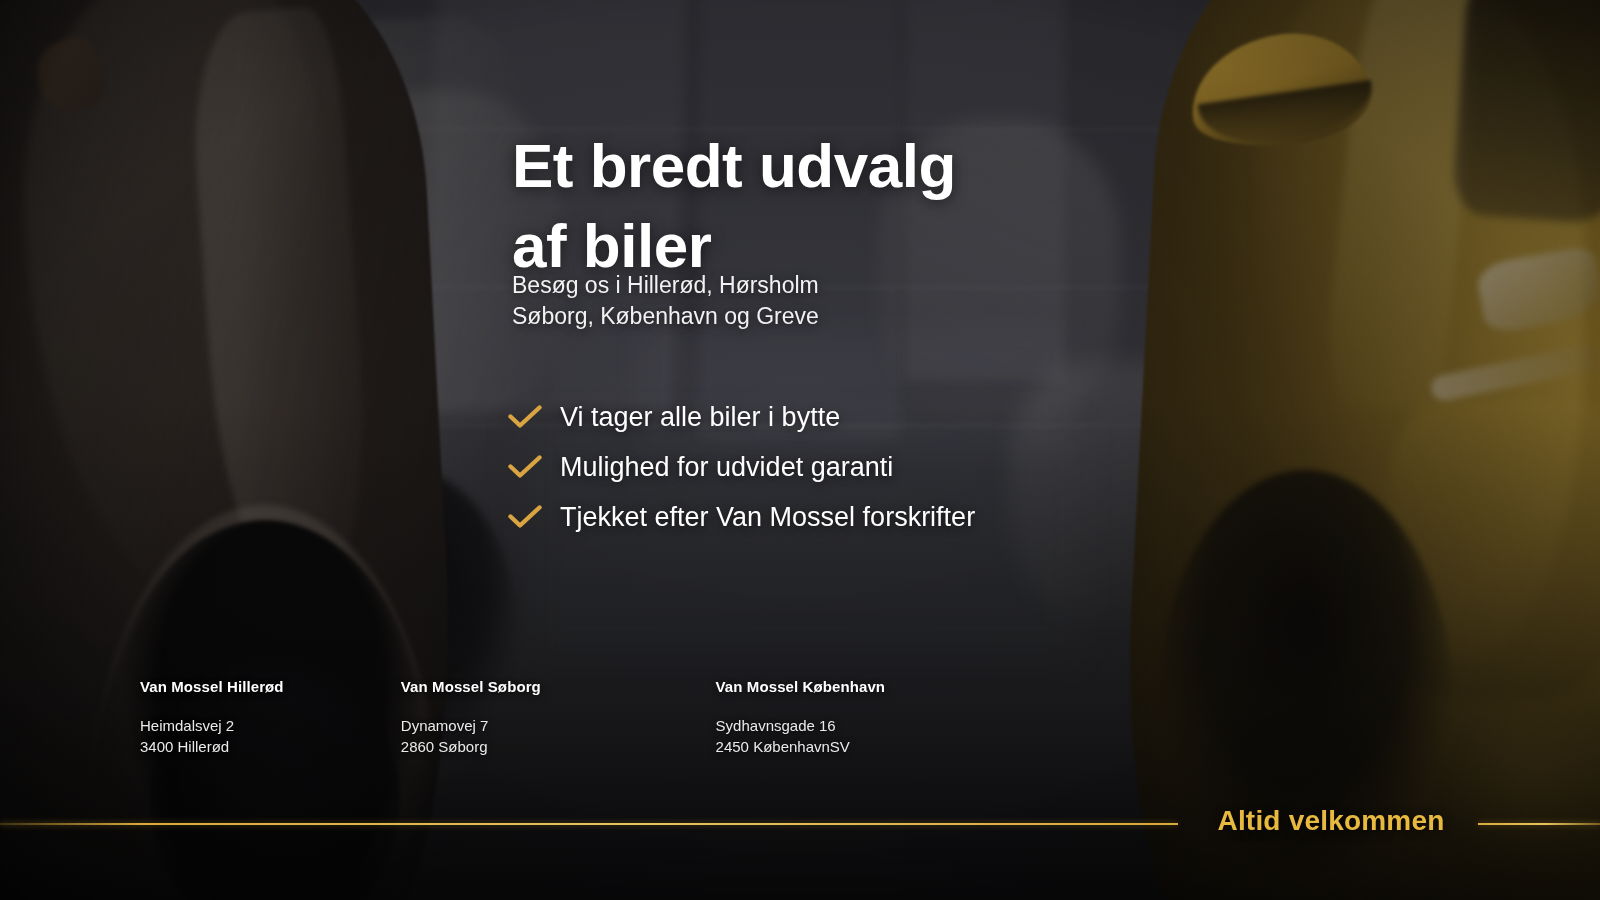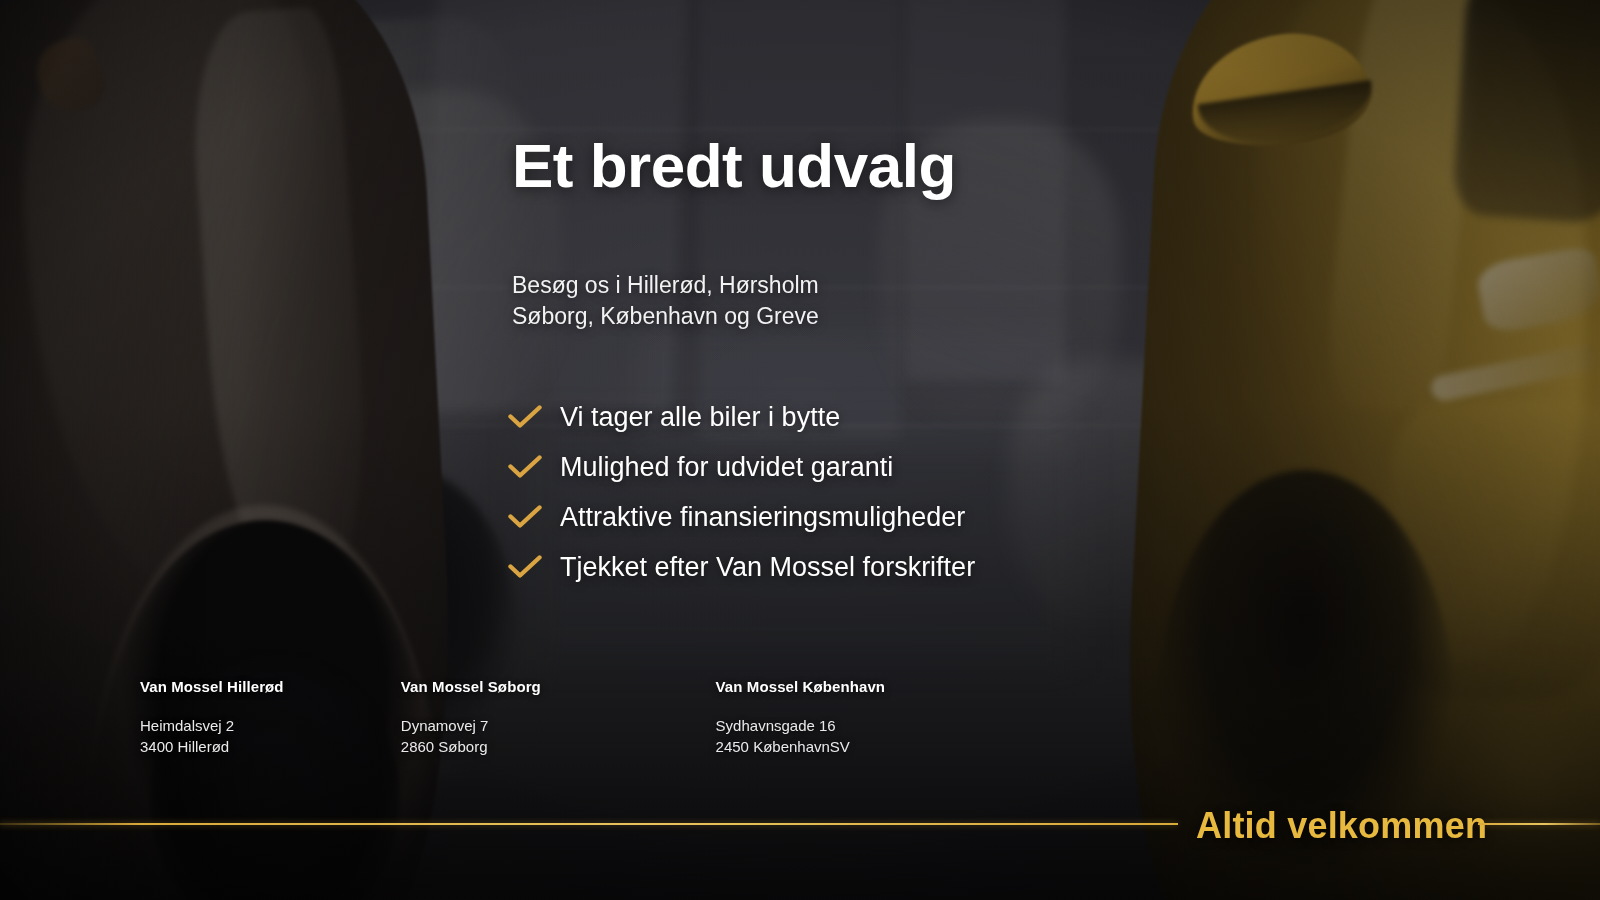--- a/index.html
+++ b/index.html
@@ -401,21 +401,21 @@
     background: linear-gradient(90deg, #d9ab3b 0%, #e8c45f 55%, rgba(214,168,54,0.5) 100%);
     box-shadow: 0 0 6px rgba(214,168,54,0.45);
   }
   .tagline {
     position: absolute;
     left: 1196px;
     top: 5px;
     width: 270px;
     text-align: center;
     color: #e8b93f;
-    font-size: 36px;
+    font-size: 28px;
     font-weight: bold;
     letter-spacing: 0.2px;
     white-space: nowrap;
     text-shadow: 0 2px 10px rgba(0,0,0,0.7);
   }
 </style>
 </head>
 <body>
 
 <div class="stage">
@@ -461,20 +461,21 @@
 
     <div class="bg-leftdark"></div>
     <div class="bg-shade"></div>
     <div class="bg-vignette"></div>
   </div>
 
   <div class="content">
 
     <h1 class="headline">
       <span class="l">Et bredt udvalg</span>
+      <span class="l">af biler</span>
     </h1>
 
     <div class="subhead">
       <span class="l">Besøg os i Hillerød, Hørsholm</span>
       <span class="l">Søborg, København og Greve</span>
     </div>
 
     <ul class="features" style="list-style:none;margin:0;padding:0;">
       <li class="feature">
         <span class="check">
@@ -491,28 +492,20 @@
           </svg>
         </span>
         <span class="flabel">Mulighed for udvidet garanti</span>
       </li>
       <li class="feature">
         <span class="check">
           <svg width="34" height="26" viewBox="0 0 34 26" aria-hidden="true">
             <path d="M2.5 12.5 L12 21.5 L31.5 3.5" fill="none" stroke="#d9a441" stroke-width="4.4" stroke-linecap="round" stroke-linejoin="round"></path>
           </svg>
         </span>
-        <span class="flabel">Attraktive finansieringsmuligheder</span>
-      </li>
-      <li class="feature">
-        <span class="check">
-          <svg width="34" height="26" viewBox="0 0 34 26" aria-hidden="true">
-            <path d="M2.5 12.5 L12 21.5 L31.5 3.5" fill="none" stroke="#d9a441" stroke-width="4.4" stroke-linecap="round" stroke-linejoin="round"></path>
-          </svg>
-        </span>
         <span class="flabel">Tjekket efter Van Mossel forskrifter</span>
       </li>
     </ul>
 
     <div class="locations">
       <div class="loc loc-0">
         <div class="loc-inner">
           <div class="loc-name">Van Mossel Hillerød</div>
           <div class="loc-addr">Heimdalsvej 2</div>
           <div class="loc-addr">3400 Hillerød</div>

